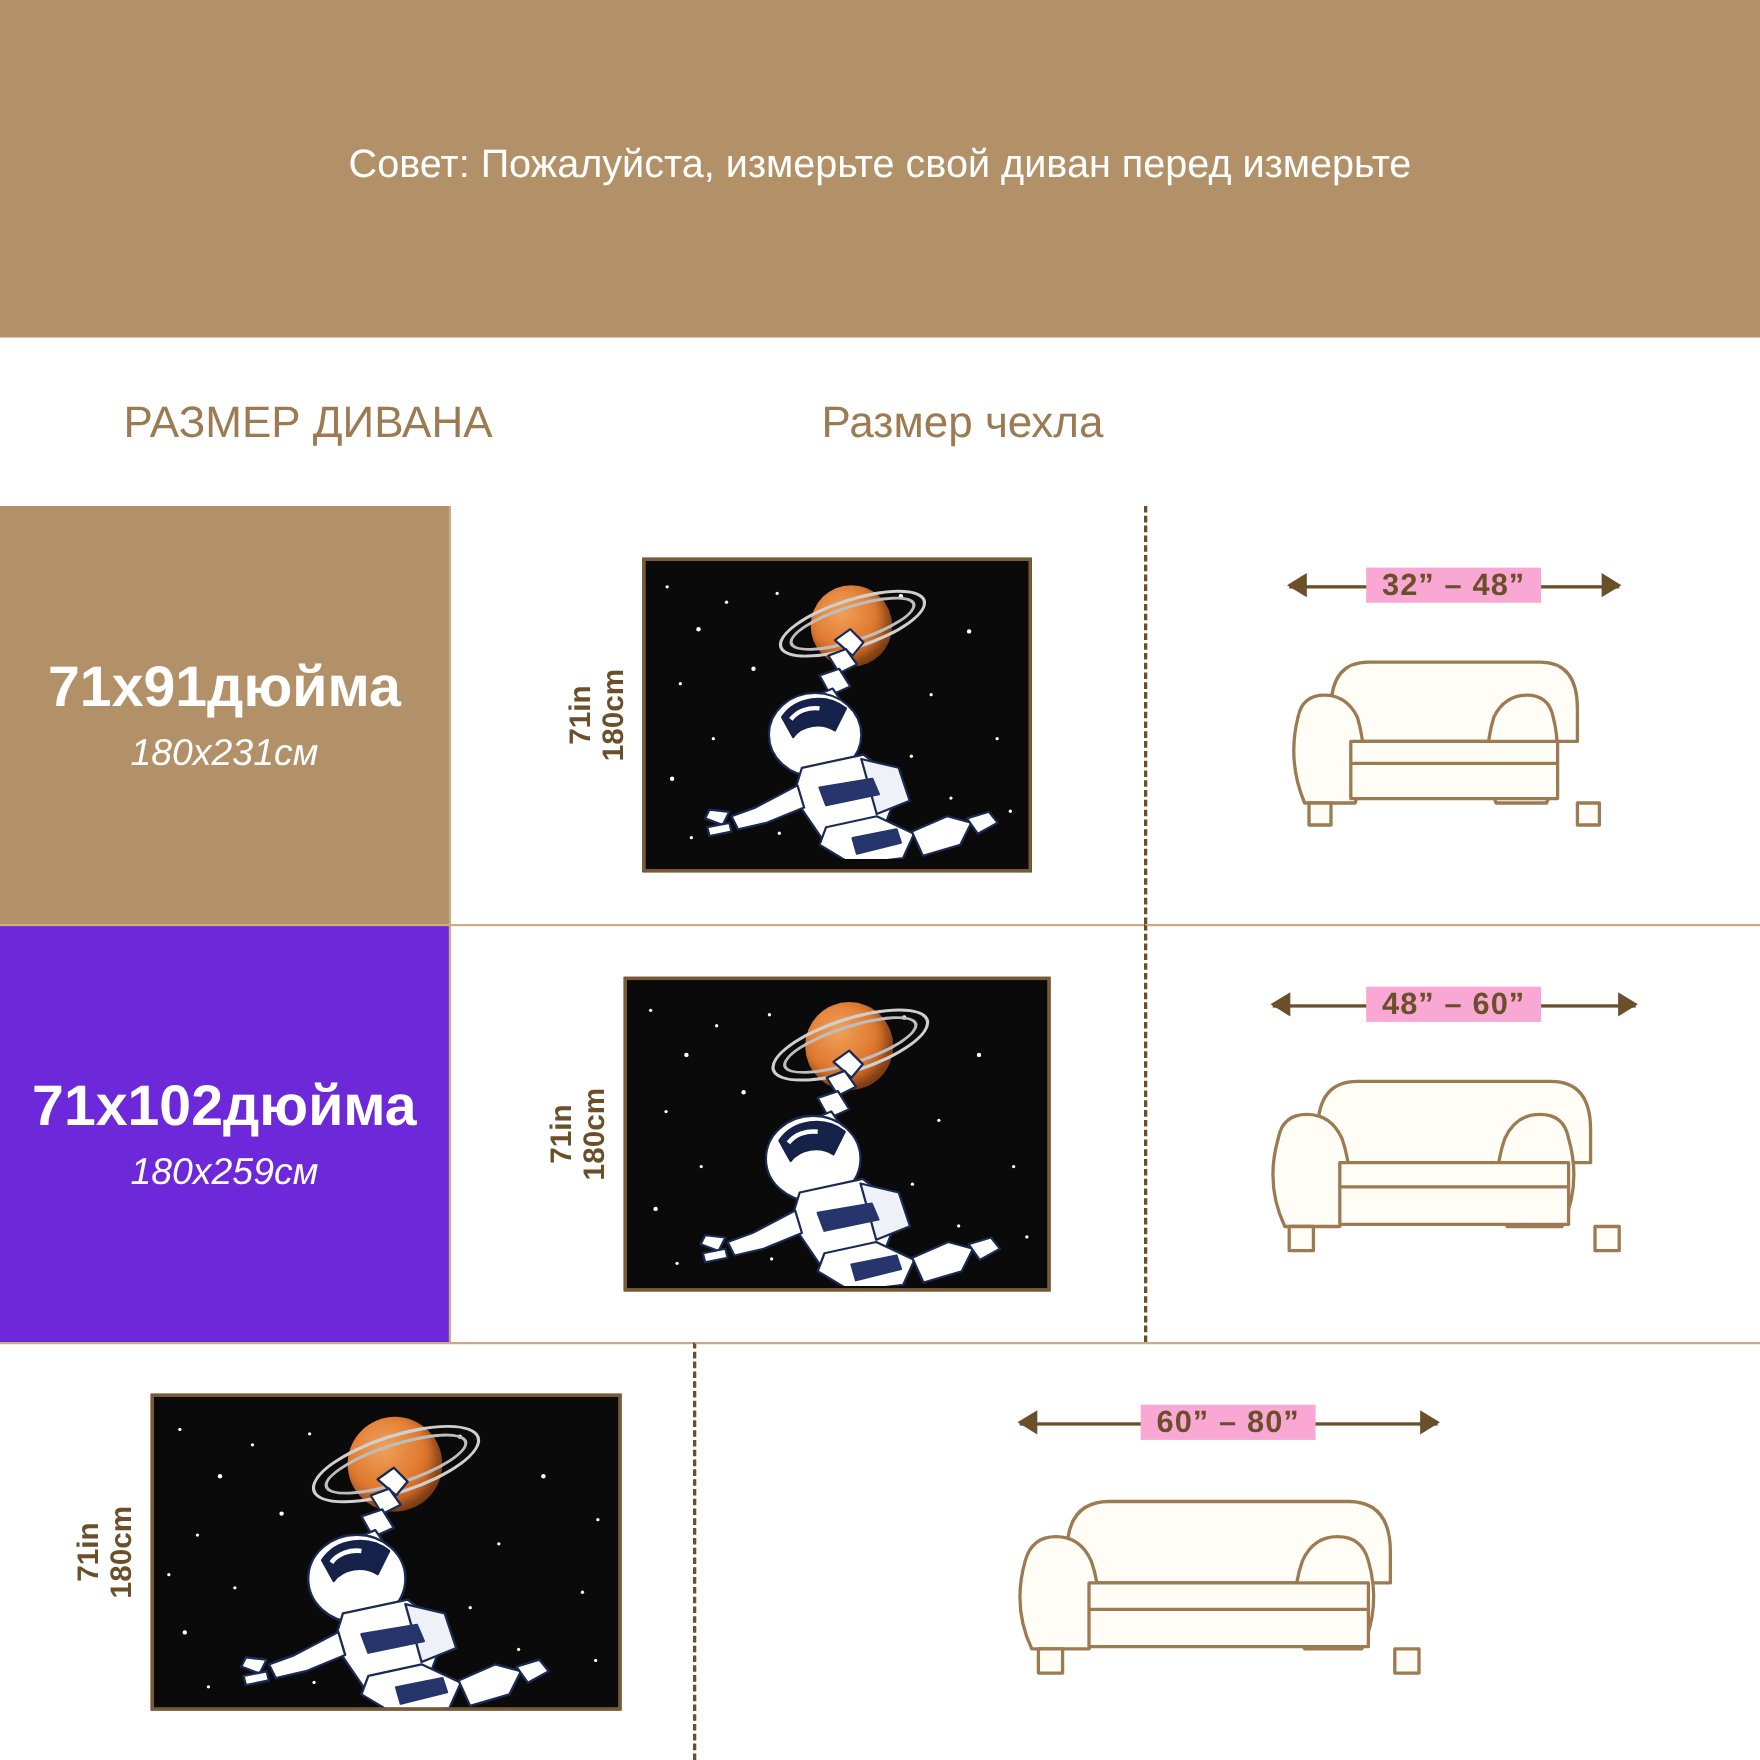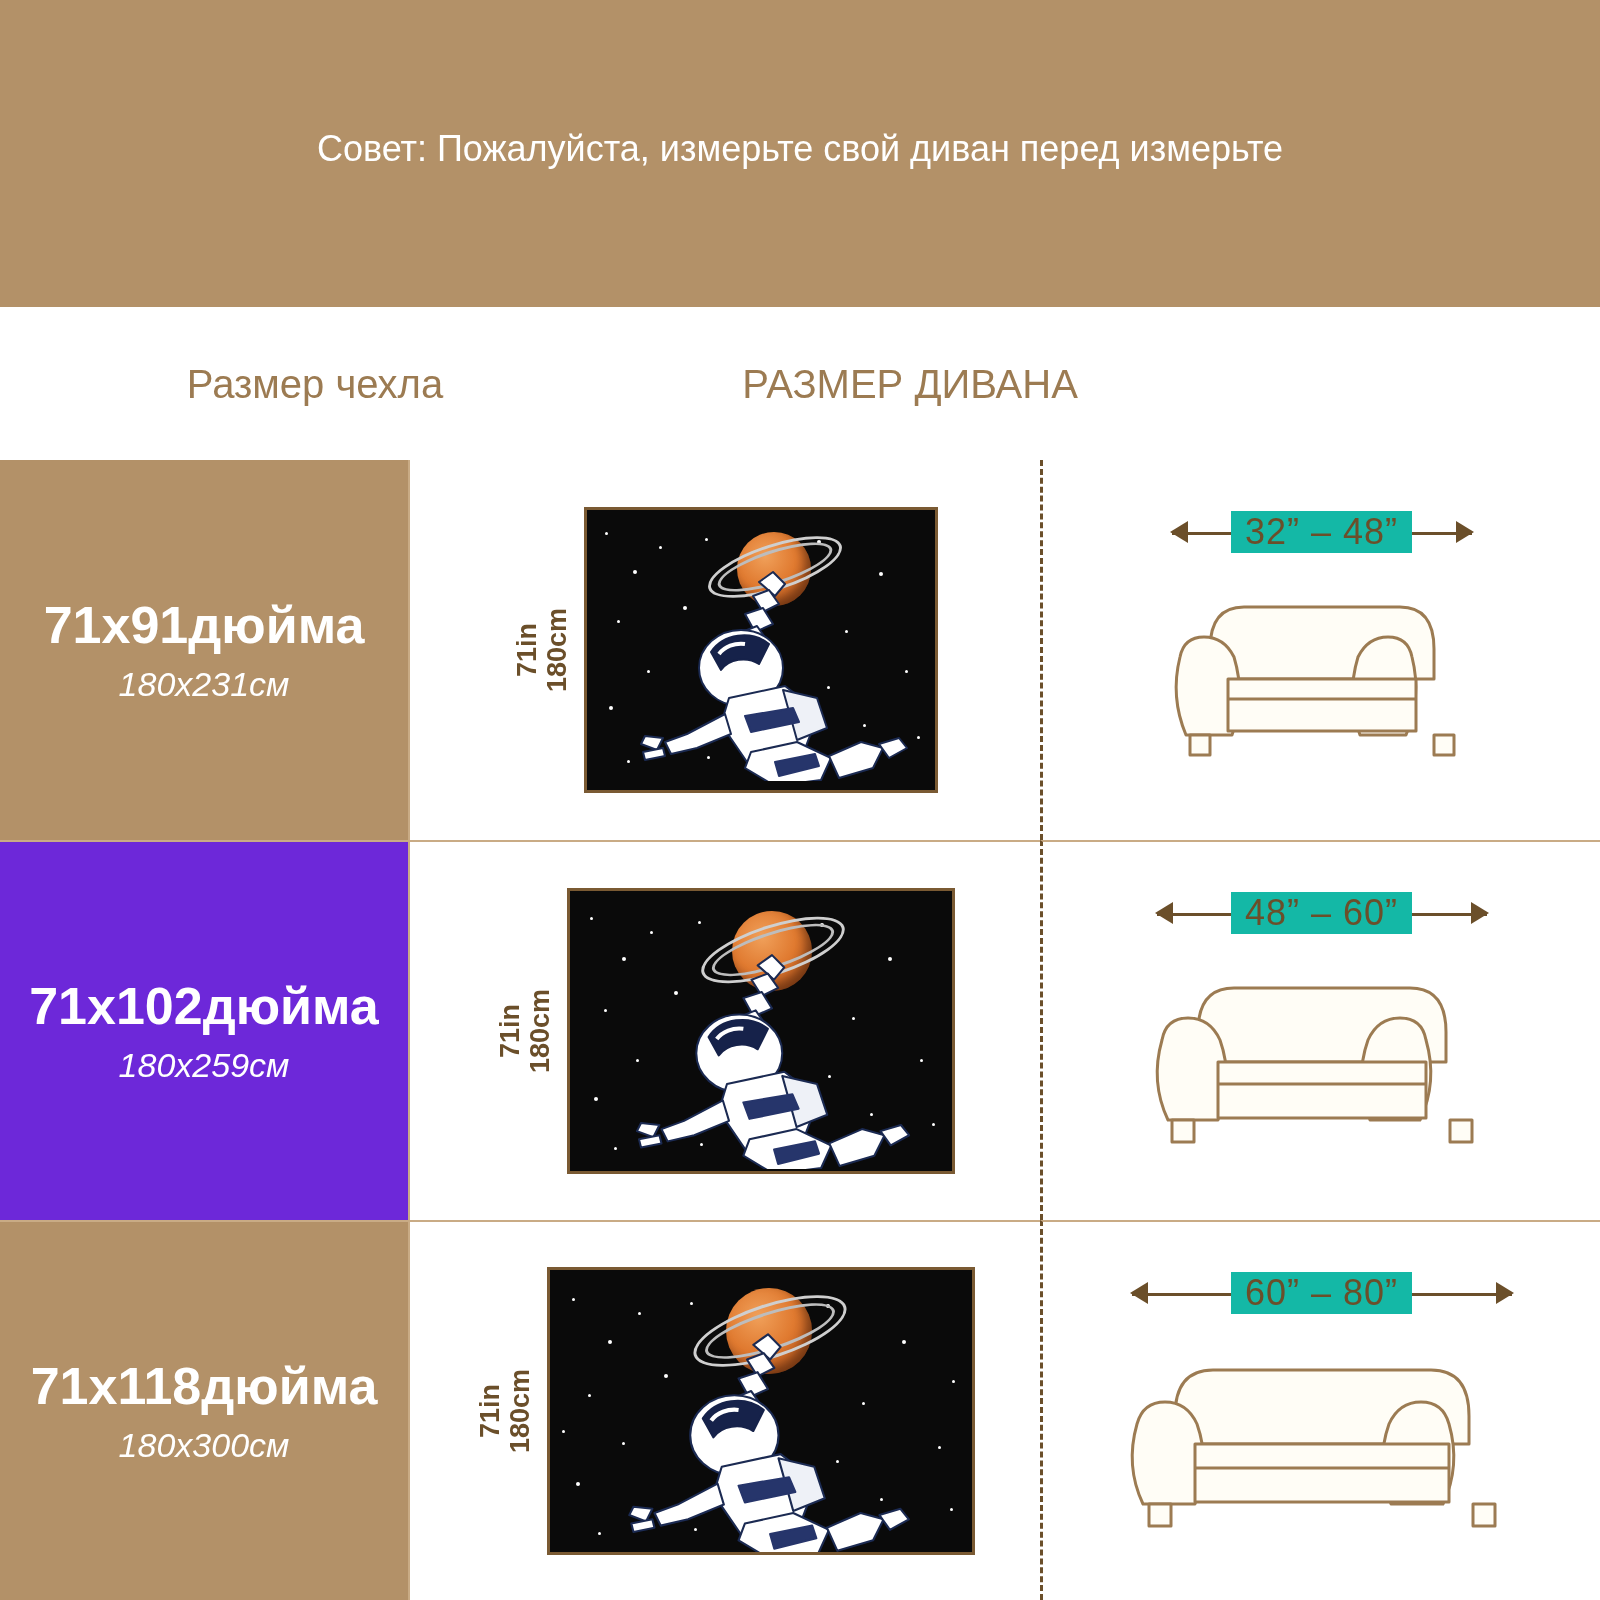--- a/index.html
+++ b/index.html
@@ -205,24 +205,24 @@
   }
   .dim-line {
     position: relative;
     display: flex;
     align-items: center;
     justify-content: center;
     margin-bottom: 6px;
   }
   .dim-text {
     color: #6b4f2a;
-    font-size: 36px;
-    font-weight: normal;
+    font-size: 28px;
+    font-weight: bold;
     padding: 0 14px;
-    background: #14b8a6;
+    background: #f9a8d4;
     z-index: 2;
     letter-spacing: 1px;
   }
   .arrow-bar {
     position: absolute;
     left: 0; right: 0;
     top: 50%;
     height: 3px;
     background: #6b4f2a;
     z-index: 1;
@@ -248,22 +248,22 @@
 </head>
 <body>
 
 <div class="page">
 
   <div class="header">
     <div class="header-sub">Совет: Пожалуйста, измерьте свой диван перед измерьте</div>
   </div>
 
   <div class="colheads">
+    <div class="colhead c3">РАЗМЕР ДИВАНА</div>
     <div class="colhead c2">Размер чехла</div>
-    <div class="colhead c3">РАЗМЕР ДИВАНА</div>
   </div>
 
   <div class="table">
 
     <div class="row">
       <div class="cell-size">
         <div class="size-in">71x91дюйма</div>
         <div class="size-cm">180x231см</div>
       </div>
 
@@ -446,24 +446,20 @@
               <path d="M30 180 h22 v22 h-22 z"></path>
               <path d="M308 180 h22 v22 h-22 z"></path>
             </g>
             <path d="M76 144 h208" stroke="#9c7b52" stroke-width="3" fill="none"></path>
           </svg>
         </div>
       </div>
     </div>
 
     <div class="row">
-      <div class="cell-size">
-        <div class="size-in">71x118дюйма</div>
-        <div class="size-cm">180x300см</div>
-      </div>
 
       <div class="cell-cover">
         <div class="cover-wrap">
           <div class="vert-label">
             <span>71in</span>
             <span>180cm</span>
           </div>
           <div class="poster" style="width:422px;height:282px;">
             <div class="stars">
               <div class="star" style="left:22px;top:28px;width:3px;height:3px;"></div>

